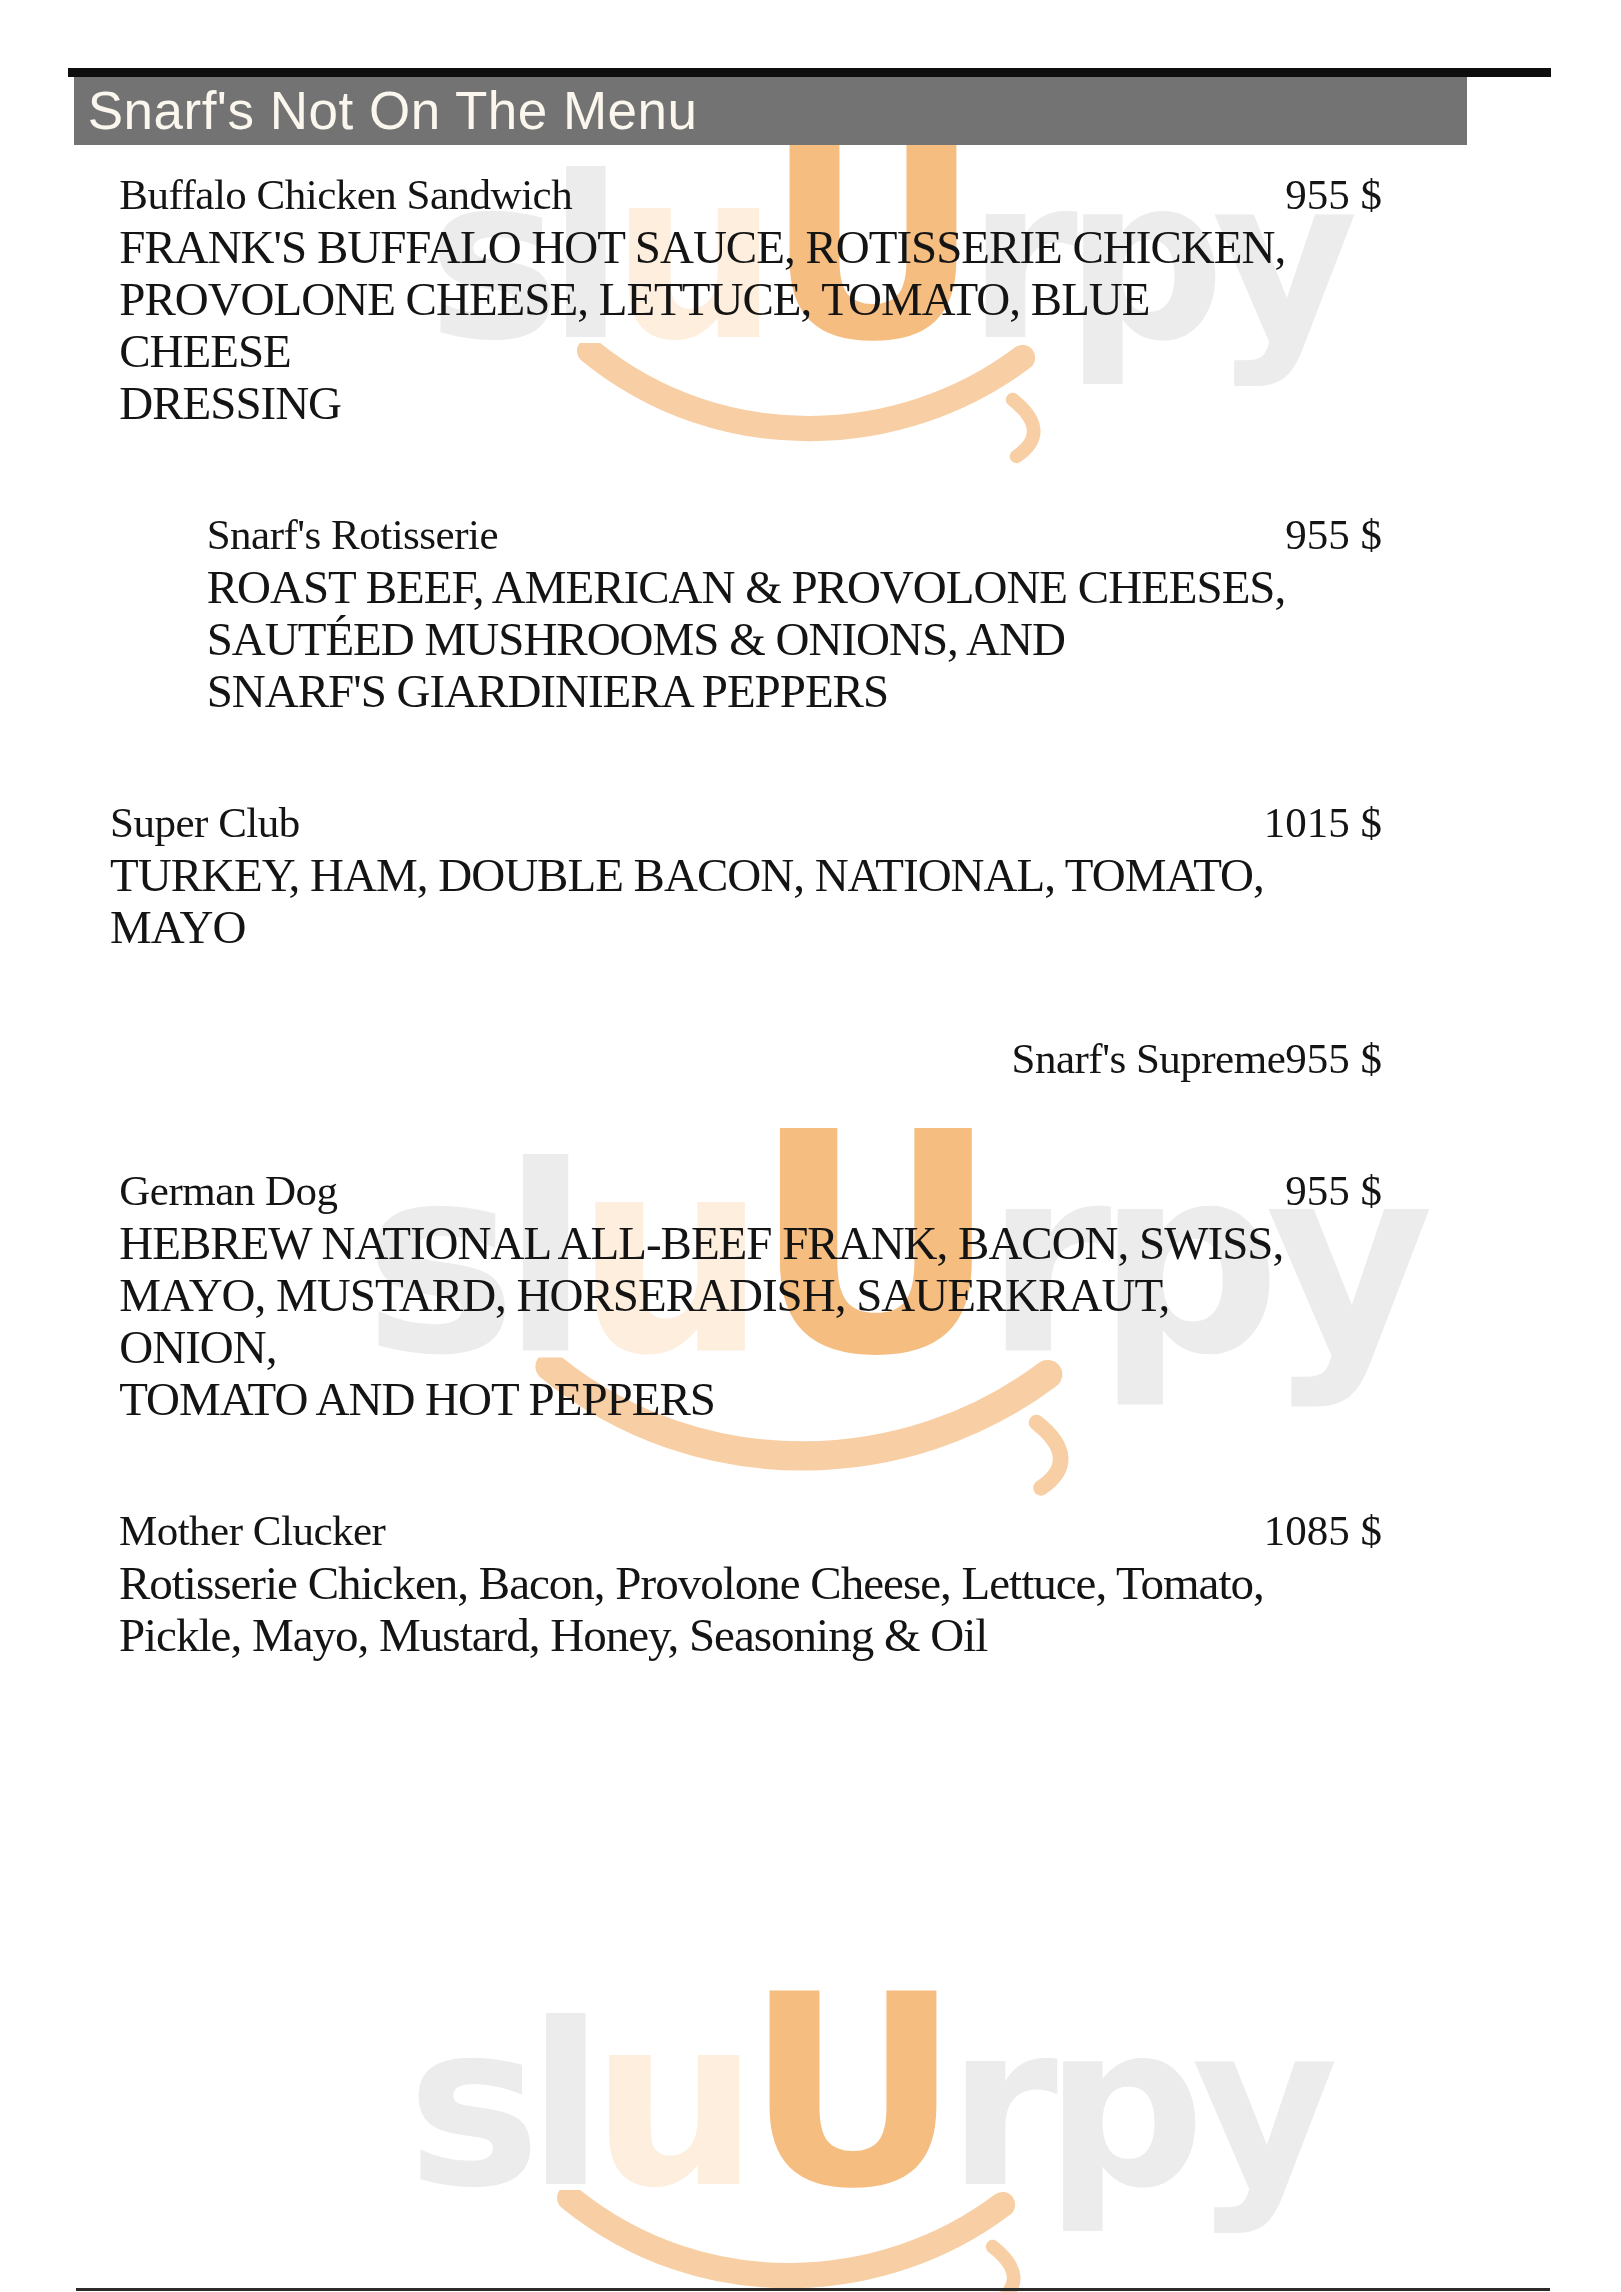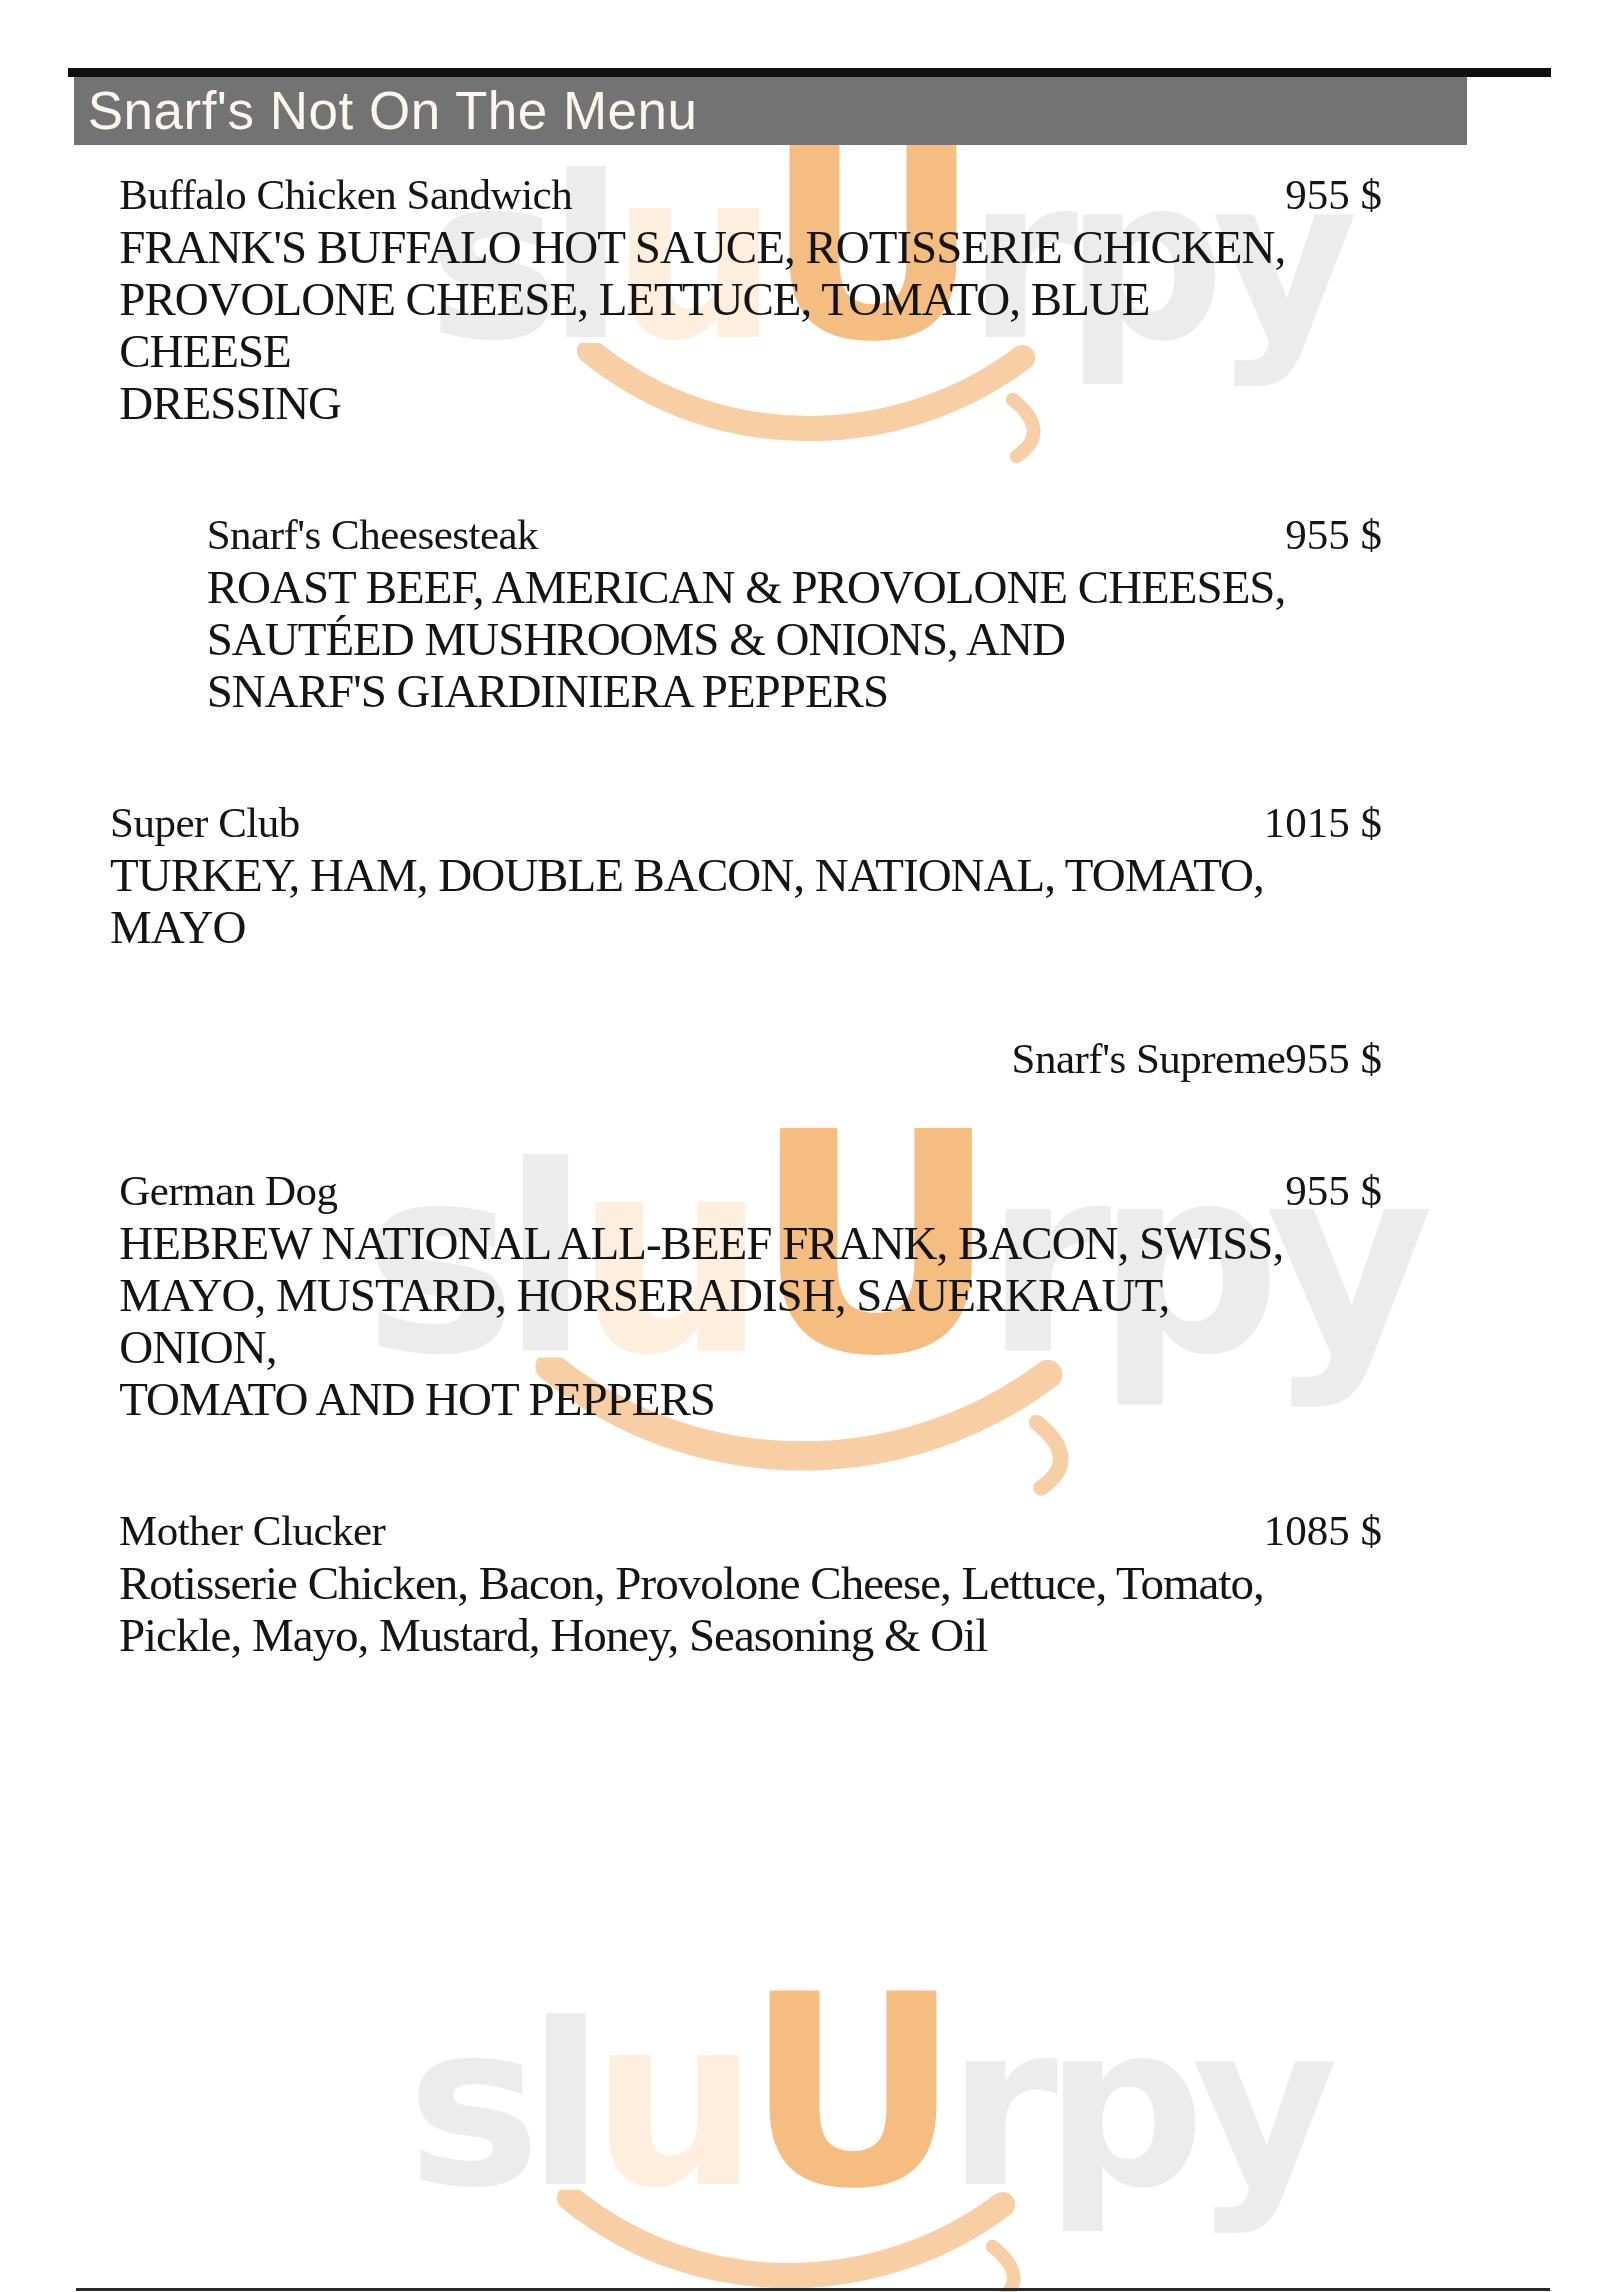--- a/index.html
+++ b/index.html
@@ -80,21 +80,21 @@
       <div class="item-name">Buffalo Chicken Sandwich</div>
       <div class="item-desc">FRANK'S BUFFALO HOT SAUCE, ROTISSERIE CHICKEN,
 PROVOLONE CHEESE, LETTUCE, TOMATO, BLUE CHEESE
 DRESSING</div>
     </div>
     <div class="item-price">955 $</div>
   </div>
 
   <div class="menu-item">
     <div class="item-main">
-      <div class="item-name">Snarf's Cheesesteak</div>
+      <div class="item-name">Snarf's Rotisserie</div>
       <div class="item-desc">ROAST BEEF, AMERICAN &amp; PROVOLONE CHEESES,
 SAUTÉED MUSHROOMS &amp; ONIONS, AND
 SNARF'S GIARDINIERA PEPPERS</div>
     </div>
     <div class="item-price">955 $</div>
   </div>
 
   <div class="menu-item">
     <div class="item-main">
       <div class="item-name">Super Club</div>

